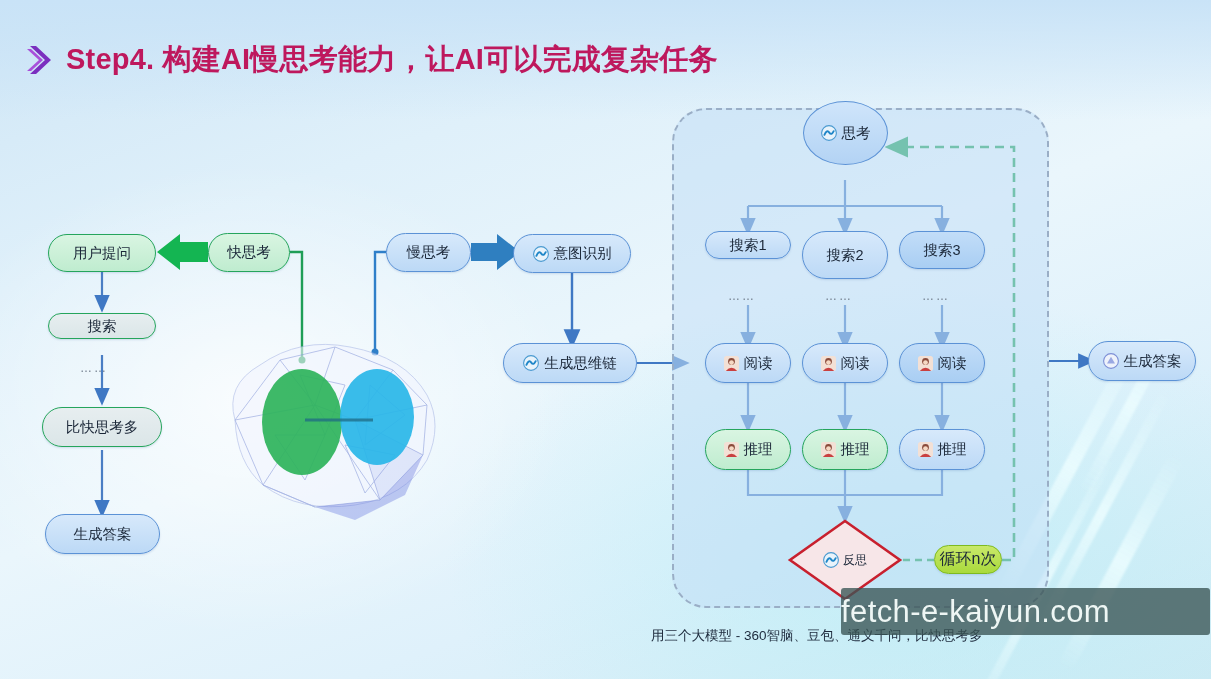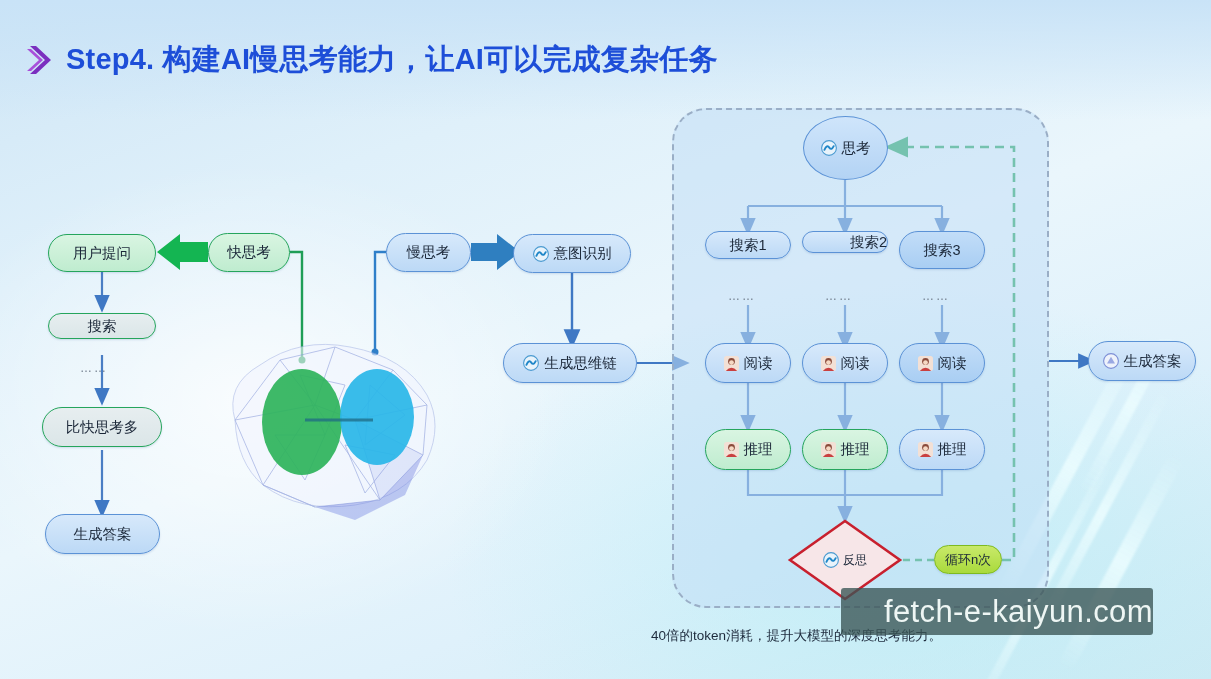--- a/index.html
+++ b/index.html
@@ -19,35 +19,35 @@
   .bg-streaks{position:absolute;right:0;bottom:0;width:330px;height:340px;overflow:hidden;pointer-events:none;}
   .bg-streaks i{position:absolute;display:block;background:linear-gradient(90deg,rgba(255,255,255,0),rgba(236,253,255,.85),rgba(255,255,255,0));
     transform:rotate(-62deg);transform-origin:center;border-radius:40px;filter:blur(1px);}
   .bg-top-wash{position:absolute;left:0;top:0;width:100%;height:120px;
     background:linear-gradient(180deg,#c9e3f7 0%,rgba(201,227,247,0) 100%);pointer-events:none;}
 
   
   #header{position:absolute;left:26px;top:40px;display:flex;align-items:center;gap:14px;}
   .chevron{width:26px;height:34px;flex:0 0 auto;}
   #title{
-    font-size:29px;font-weight:bold;color:#1d4ed8;letter-spacing:.2px;white-space:nowrap;
+    font-size:29px;font-weight:bold;color:#be185d;letter-spacing:.2px;white-space:nowrap;
   }
 
   
   .node{
     position:absolute;box-sizing:border-box;display:flex;align-items:center;justify-content:center;
     gap:5px;font-size:14.5px;color:#1b2738;white-space:nowrap;
   }
   .pill{border-radius:999px;border:1.6px solid #5b92d6;
     background:linear-gradient(180deg,#d7e9fb 0%,#bcd9f6 100%);
     box-shadow:0 1px 2px rgba(60,100,160,.18);}
   .pill.green{border-color:#25a55c;background:linear-gradient(180deg,#d9f5e2 0%,#bfeccf 100%);}
   .pill.greypill{border-color:#25a55c;background:linear-gradient(180deg,#e7eef0 0%,#dbe6e8 100%);}
   .pill.blue-deep{background:linear-gradient(180deg,#c2ddf8 0%,#a9cef3 100%);}
-  .pill.lime{border-color:#7fba1f;background:linear-gradient(180deg,#c9e96a 0%,#a9da3c 100%);font-size:13px;}
+  .pill.lime{border-color:#7fba1f;background:linear-gradient(180deg,#c9e96a 0%,#a9da3c 100%);font-size:16px;}
   .ellipse{border-radius:50%;border:1.8px solid #5b92d6;
     background:linear-gradient(180deg,#cfe5fb 0%,#b3d3f4 100%);}
   .dots{position:absolute;color:#6f7b8a;font-size:12px;letter-spacing:2px;}
 
   
   .diamond-wrap{position:absolute;}
   .diamond-wrap .dtext{position:absolute;inset:0;display:flex;align-items:center;justify-content:center;
     gap:4px;font-size:12px;color:#1b2738;}
 
   
@@ -55,22 +55,22 @@
   .ico-person{width:15px;height:15px;border-radius:3px;flex:0 0 auto;}
 
   
   #panel{position:absolute;border:2px dashed #9aaec6;border-radius:34px;
     background:rgba(194,222,245,.55);box-sizing:border-box;}
 
   
   #caption{position:absolute;left:651px;top:626px;width:430px;font-size:13.5px;line-height:1.45;color:#1d2a3c;}
 
   
-  #watermark{position:absolute;left:841px;top:588px;width:312px;height:47px;
-    background:rgba(58,84,84,.78);border-radius:3px;display:flex;align-items:center;justify-content:flex-end;}
+  #watermark{position:absolute;left:841px;top:588px;width:369px;height:47px;
+    background:rgba(58,84,84,.78);border-radius:3px;display:flex;align-items:center;justify-content:flex-start;}
   #watermark span{font-size:31px;color:#eef6f4;letter-spacing:.4px;white-space:nowrap;}
 
   svg.wires{position:absolute;left:0;top:0;width:1211px;height:679px;pointer-events:none;}
 </style>
 </head>
 <body>
 
 <div id="stage">
   <div class="bg-top-wash"></div>
   <div class="bg-streaks">
@@ -204,34 +204,34 @@
     <svg viewBox="0 0 16 16" width="16" height="16">
       <circle cx="8" cy="8" r="7.4" fill="#e8f3fb" stroke="#4a9ad0" stroke-width="1.1"></circle>
       <path d="M3.4 9.8 Q6 4.2 8.3 7.6 Q10.4 10.8 12.7 6.2" fill="none" stroke="#1f86c8" stroke-width="1.9" stroke-linecap="round"></path>
     </svg>
   </span>
   <span>生成思维链</span>
 </div>
 
 <div id="panel" style="left:672px;top:108px;width:377px;height:500px;"></div>
 
-<div class="node ellipse" style="left:803px;top:116px;width:85px;height:64px;">
+<div class="node ellipse" style="left:803px;top:101px;width:85px;height:64px;">
   <span class="ico">
     <svg viewBox="0 0 16 16" width="16" height="16">
       <circle cx="8" cy="8" r="7.4" fill="#e8f3fb" stroke="#4a9ad0" stroke-width="1.1"></circle>
       <path d="M3.4 9.8 Q6 4.2 8.3 7.6 Q10.4 10.8 12.7 6.2" fill="none" stroke="#1f86c8" stroke-width="1.9" stroke-linecap="round"></path>
     </svg>
   </span>
   <span>思考</span>
 </div>
 
 <div class="node pill" style="left:705px;top:231px;width:86px;height:28px;">
   <span>搜索1</span>
   </div>
-<div class="node pill" style="left:802px;top:231px;width:86px;height:22px;justify-content:flex-end;">
+<div class="node pill" style="left:802px;top:231px;width:86px;height:48px;">
   <span>搜索2</span>
   </div>
 <div class="node pill blue-deep" style="left:899px;top:231px;width:86px;height:38px;">
   <span>搜索3</span>
   </div>
 
 <div class="dots" style="left:728px;top:289px;">……</div>
 <div class="dots" style="left:825px;top:289px;">……</div>
 <div class="dots" style="left:922px;top:289px;">……</div>
 
@@ -326,18 +326,18 @@
   <span class="ico">
     <svg viewBox="0 0 16 16" width="16" height="16">
       <circle cx="8" cy="8" r="7.4" fill="#eef2fb" stroke="#7d8fd6" stroke-width="1.1"></circle>
       <path d="M4 10.6 L8 3.8 L12 10.6 Z" fill="#9aa8e2"></path>
     </svg>
   </span>
   <span>生成答案</span>
 </div>
 
 <div id="caption">
-  <div>40倍的token消耗，提升大模型的深度思考能力。</div>
+  <div>用三个大模型 - 360智脑、豆包、通义千问，比快思考多</div>
 </div>
 
 <div id="watermark">
   <span>fetch-e-kaiyun.com</span>
 </div>
 
 </body></html>

